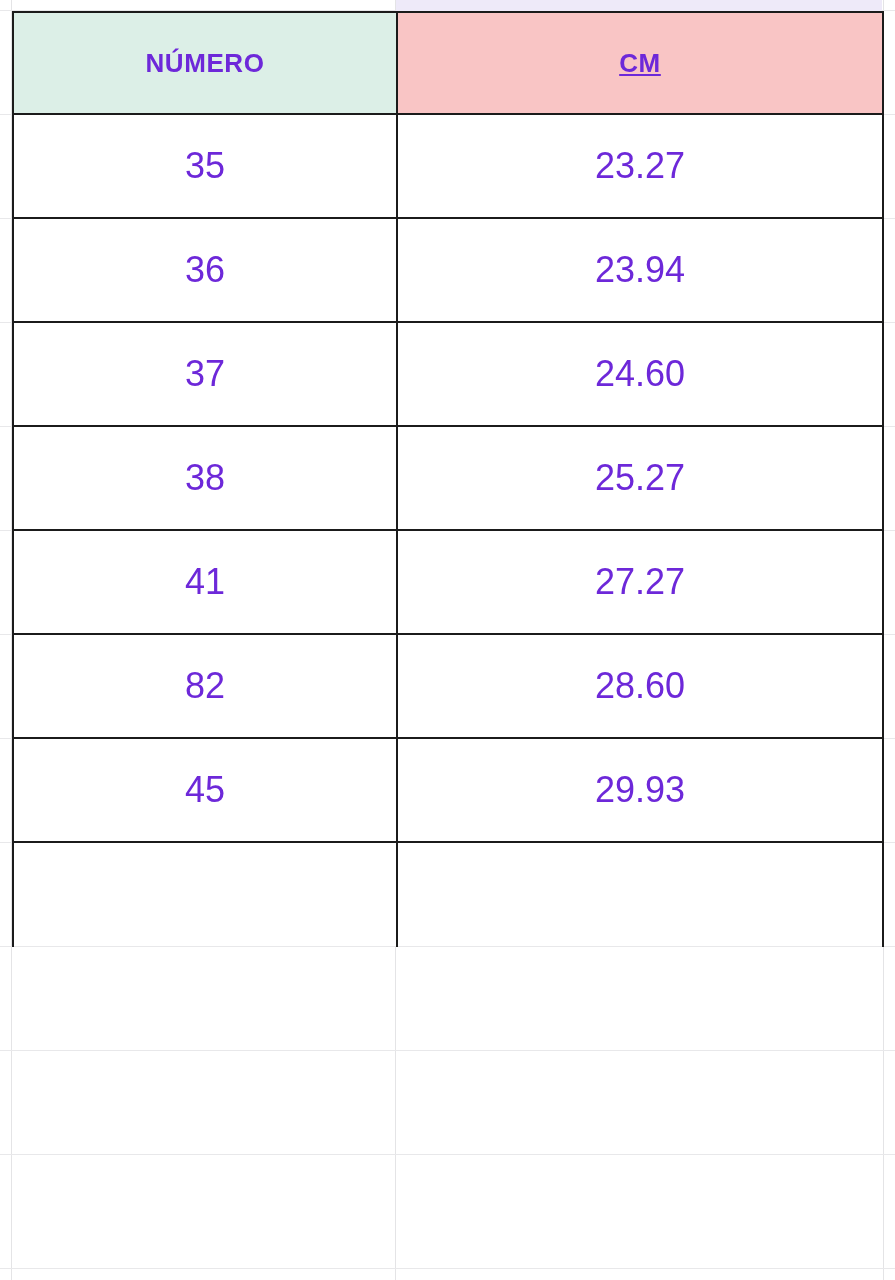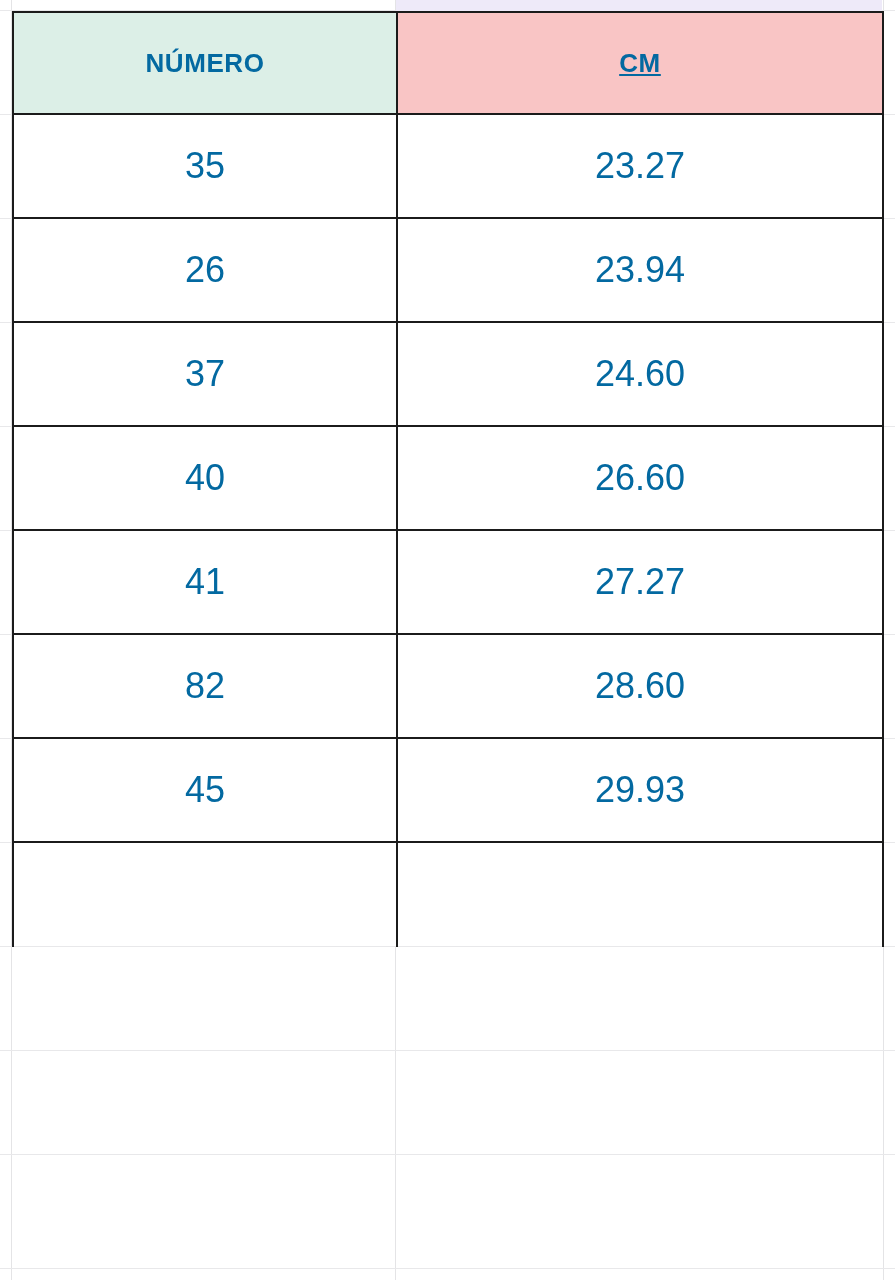--- a/index.html
+++ b/index.html
@@ -59,21 +59,21 @@
     table-layout: fixed;
   }
   .size-table col.col-num { width: 384px; }
   .size-table col.col-cm  { width: 486px; }
 
   .size-table th,
   .size-table td {
     border: 2px solid #1b1b1b;
     text-align: center;
     vertical-align: middle;
-    color: #0369a1;
+    color: #6d28d9;
     padding: 0;
   }
 
   .size-table thead th {
     height: 102px;
     font-size: 26px;
     font-weight: bold;
     letter-spacing: 0.6px;
   }
   .th-numero { background: #dcefe7; }
@@ -127,30 +127,30 @@
       <th class="th-numero">NÚMERO</th>
       <th class="th-cm">CM</th>
     </tr>
   </thead>
   <tbody>
     <tr>
       <td>35</td>
       <td>23.27</td>
     </tr>
     <tr>
-      <td>26</td>
+      <td>36</td>
       <td>23.94</td>
     </tr>
     <tr>
       <td>37</td>
       <td>24.60</td>
     </tr>
     <tr>
-      <td>40</td>
-      <td>26.60</td>
+      <td>38</td>
+      <td>25.27</td>
     </tr>
     <tr>
       <td>41</td>
       <td>27.27</td>
     </tr>
     <tr>
       <td>82</td>
       <td>28.60</td>
     </tr>
     <tr>

